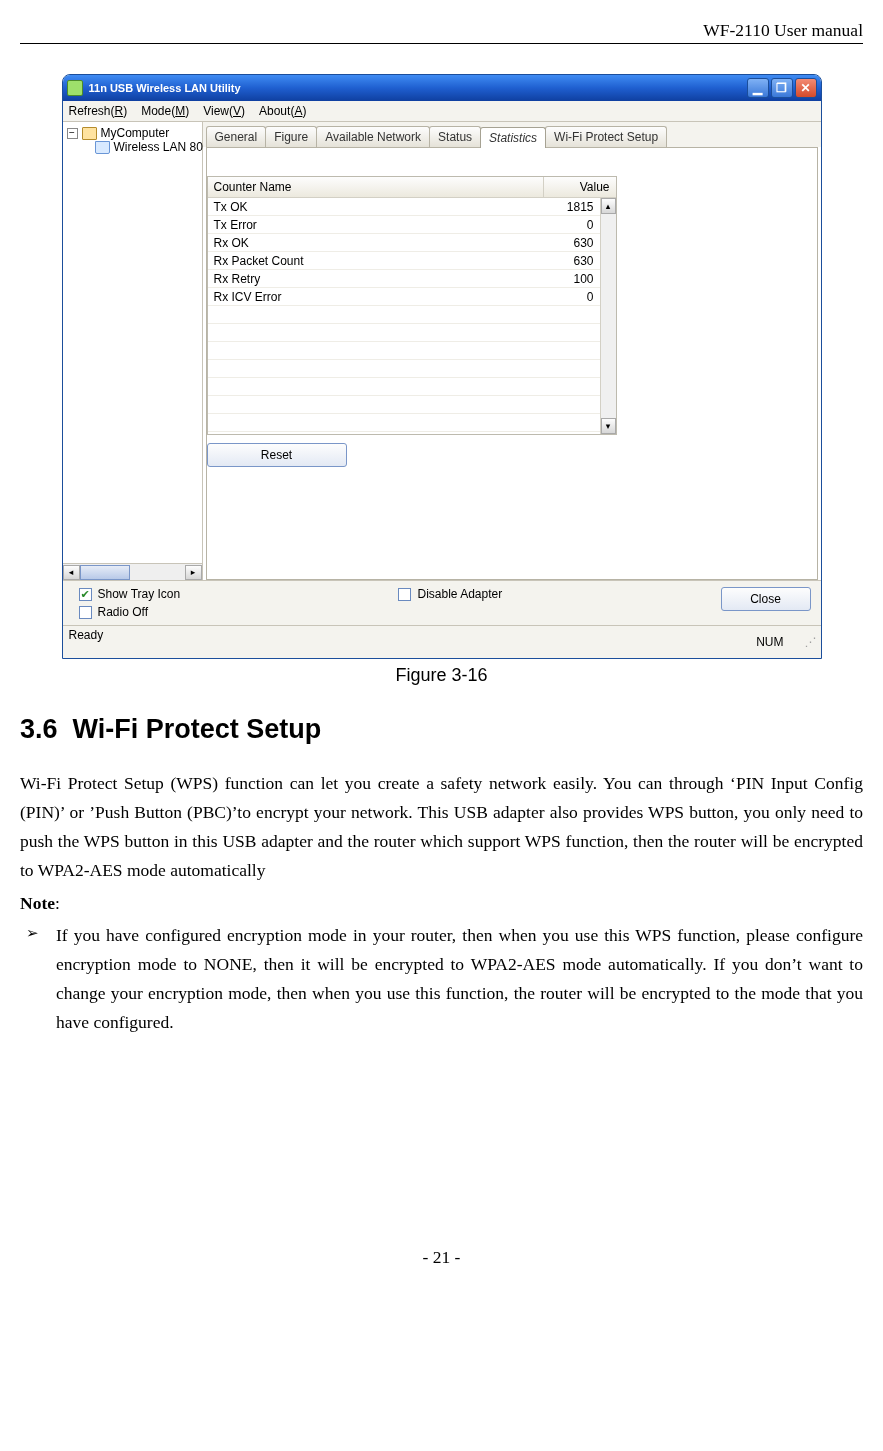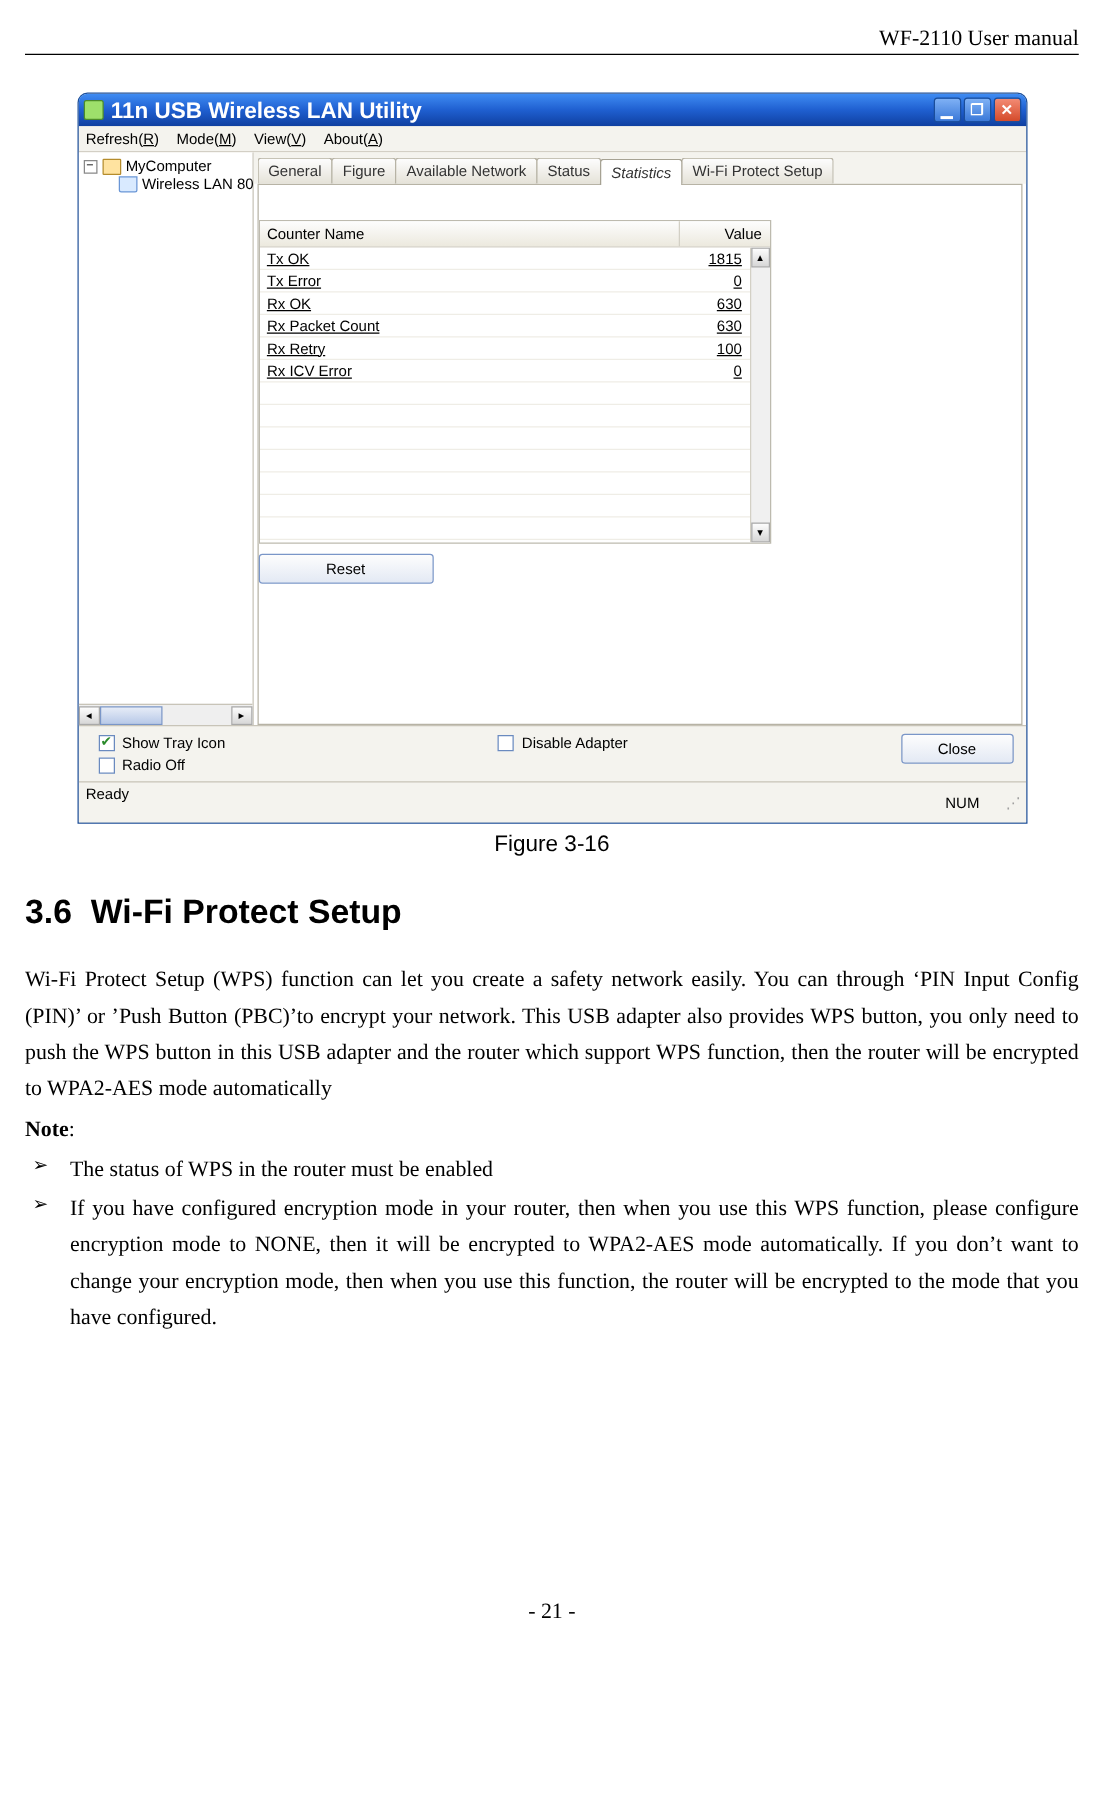--- a/index.html
+++ b/index.html
@@ -46,21 +46,21 @@
     width: 16px; height: 16px;
     background: #9ee06b;
     border: 1px solid #4b8b2b;
     border-radius: 2px;
     margin-right: 6px;
     flex: 0 0 auto;
   }
   .titlebar .title-text {
     font-weight: bold;
     flex: 1 1 auto;
-    font-size: 18px;
+    font-size: 11px;
   }
   .win-btns { display: flex; gap: 2px; }
   .win-btn {
     width: 22px; height: 20px;
     border: 1px solid #1b4e9b;
     border-radius: 3px;
     display: flex; align-items: center; justify-content: center;
     font-weight: bold;
     font-size: 12px;
   }
@@ -148,21 +148,21 @@
     border:1px solid #bdbaae;
     font-size:12px;
     background:#fff;
   }
   .stats-table .hdr {
     display:flex; background:linear-gradient(to bottom,#fdfdfd,#ece9de);
     border-bottom:1px solid #d3d0c5;
   }
   .stats-table .hdr .col1 { flex:1 1 auto; padding:3px 6px; border-right:1px solid #d3d0c5;}
   .stats-table .hdr .col2 { width:72px; text-align:right; padding:3px 6px;}
-  .stats-table .body-wrap { height:236px; overflow:hidden; position:relative;text-decoration:underline;}
+  .stats-table .body-wrap { height:236px; overflow:hidden; position:relative;}
   .stats-table .row { display:flex; border-bottom:1px solid #efede6; height:18px; align-items:center;}
   .stats-table .row .c1 { flex:1 1 auto; padding:0 6px;}
   .stats-table .row .c2 { width:72px; text-align:right; padding:0 6px;}
   .stats-table .vscroll {
     position:absolute; right:0; top:0; bottom:0; width:16px;
     background:#f0f0f0; border-left:1px solid #d3d0c5;
     display:flex; flex-direction:column;
   }
   .stats-table .vscroll .sbtn { height:16px;background:linear-gradient(to bottom,#fdfdfd,#d7d7d7);border:1px solid #a9a9a9;display:flex;align-items:center;justify-content:center;font-size:9px;}
   .reset-row { margin-top:8px; }
@@ -409,17 +409,16 @@
 
 <h2 class="section">
   <span>3.6</span>&nbsp;&nbsp;<span>Wi-Fi Protect Setup</span>
 </h2>
 
 <p class="body">Wi-Fi Protect Setup (WPS) function can let you create a safety network easily. You can through ‘PIN Input Config (PIN)’ or ’Push Button (PBC)’to encrypt your network. This USB adapter also provides WPS button, you only need to push the WPS button in this USB adapter and the router which support WPS function, then the router will be encrypted to WPA2-AES mode automatically</p>
 
 <p class="body"><span class="note-label">Note</span>:</p>
 
 <ul class="notes">
-  <li>The status of WPS in the router must be enabled</li>
   <li>If you have configured encryption mode in your router, then when you use this WPS function, please configure encryption mode to NONE, then it will be encrypted to WPA2-AES mode automatically. If you don’t want to change your encryption mode, then when you use this function, the router will be encrypted to the mode that you have configured.</li>
 </ul>
 
 <div class="page-number">- 21 -</div>
 
 </body></html>

